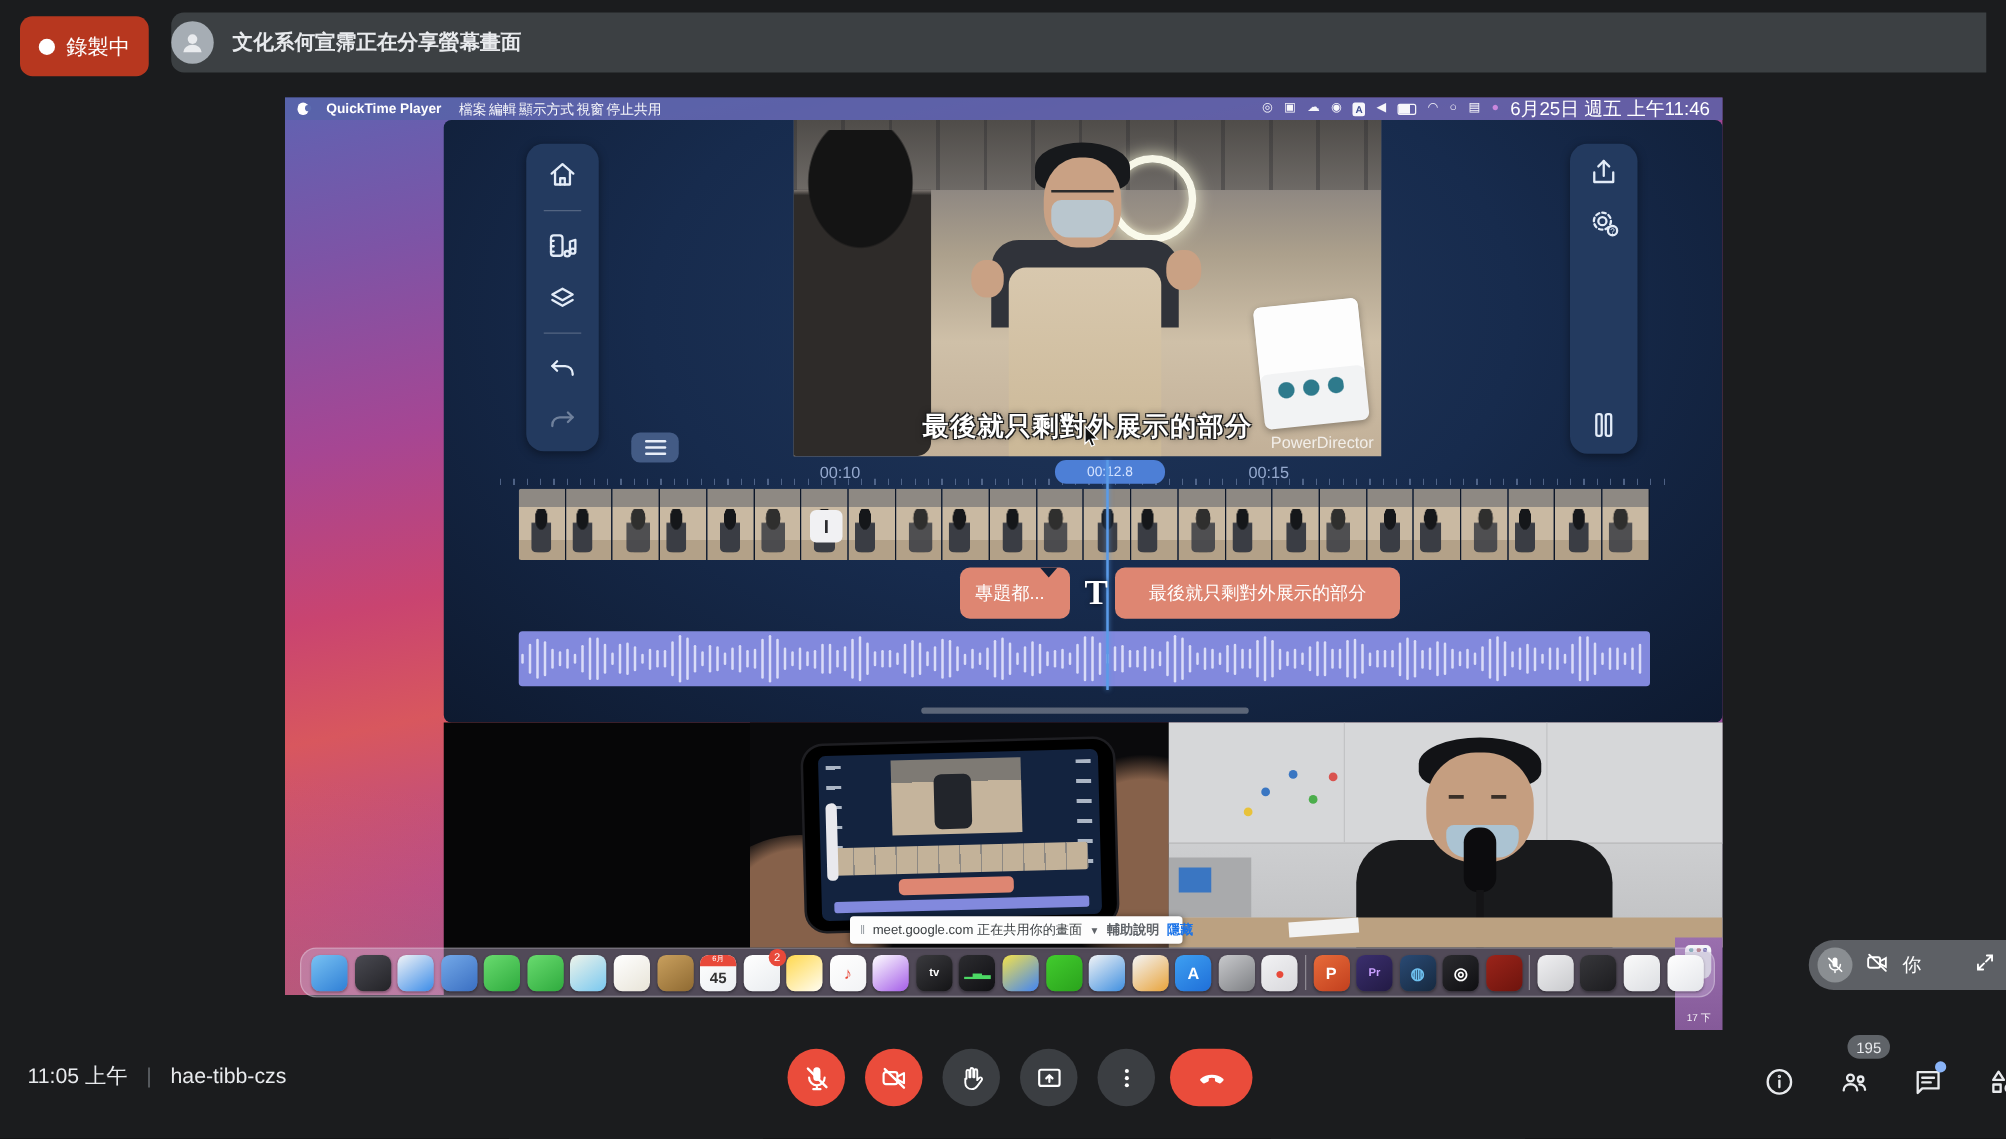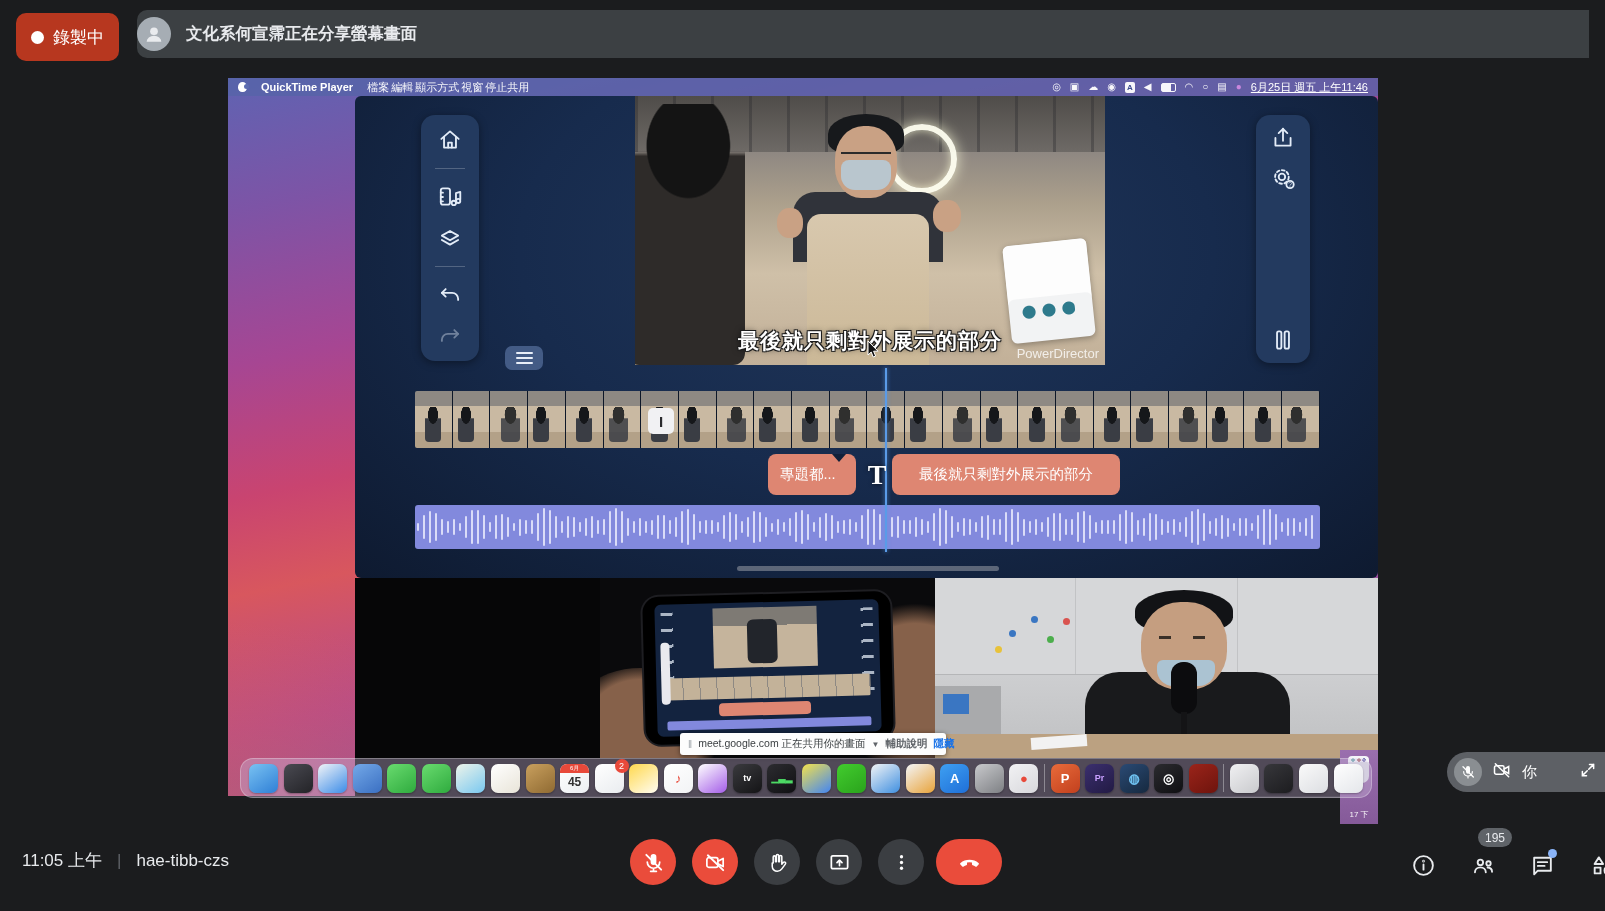--- a/index.html
+++ b/index.html
@@ -28,21 +28,21 @@
     display:flex;align-items:center;font-size:11px;color:#fff;padding:0 10px;box-sizing:border-box;gap:14px;}
   #apple-logo{width:9px;height:10px;border-radius:50% 50% 46% 46%;background:#fff;position:relative;}
   #apple-logo:after{content:"";position:absolute;right:-2px;top:2px;width:5px;height:5px;border-radius:50%;background:#5c6cb0;}
   #qt-title{font-weight:bold;}
   .menu-item{opacity:.95;}
   #menubar-right{margin-left:auto;display:flex;align-items:center;gap:9px;}
   .mi{font-size:10px;line-height:10px;color:#fff;opacity:.95;}
   .mi-input-source{background:#fff;color:#3a4a8e;font-size:8px;padding:0 2px;border-radius:2px;font-weight:bold;line-height:11px;}
   .mi-siri{color:#cf8ae0;}
   .mi-battery{display:inline-block;width:13px;height:7px;border:1px solid #fff;border-radius:2px;background:linear-gradient(90deg,#fff 0 70%,transparent 70%);}
-  #menubar-clock{font-size:11px;text-decoration:underline;}
+  #menubar-clock{font-size:15px;}
 
   
   #qt-app{left:127px;top:18px;width:1023px;height:482px;border-radius:6px;
     background:radial-gradient(ellipse at 50% 32%,#20365a 0%,#172b4d 48%,#0e1a30 100%);}
   .tool-panel{background:#233a5f;border-radius:14px;box-shadow:0 2px 8px rgba(0,0,0,.4);}
   #panel-left{left:66px;top:19px;width:58px;height:246px;display:flex;flex-direction:column;align-items:center;justify-content:space-between;padding:12px 0;box-sizing:border-box;}
   #panel-right{left:901px;top:19px;width:54px;height:248px;display:flex;flex-direction:column;align-items:center;padding:10px 0;box-sizing:border-box;gap:14px;}
   .tool-ic{width:26px;height:26px;}
   .tool-ic svg{width:100%;height:100%;stroke:#e3ecf8;fill:none;stroke-width:1.7;stroke-linecap:round;stroke-linejoin:round;}
   .panel-sep{width:30px;height:1px;background:rgba(255,255,255,.22);}
@@ -329,20 +329,26 @@
           <path d="M1 1v14l3.2-3 2 5 2.4-1-2-4.8H11z" fill="#111" stroke="#fff" stroke-width="1"></path>
           </svg>
       </div>
 
       <div class="abs" id="hamburger">
           <span></span>
           <span></span>
           <span></span>
         </div>
 
+      <div class="abs" id="ruler">
+        <span class="ruler-time" style="left:287px;">00:10</span>
+        <span class="ruler-time" style="left:630px;">00:15</span>
+        <div id="ruler-ticks"></div>
+        <div class="abs" id="playhead-pill">00:12.8</div>
+      </div>
 
       <div class="abs" id="filmstrip">
           <div class="thumb"></div>
           <div class="thumb"></div>
           <div class="thumb"></div>
           <div class="thumb"></div>
           <div class="thumb"></div>
           <div class="thumb"></div>
           <div class="thumb"></div>
           <div class="thumb"></div>

